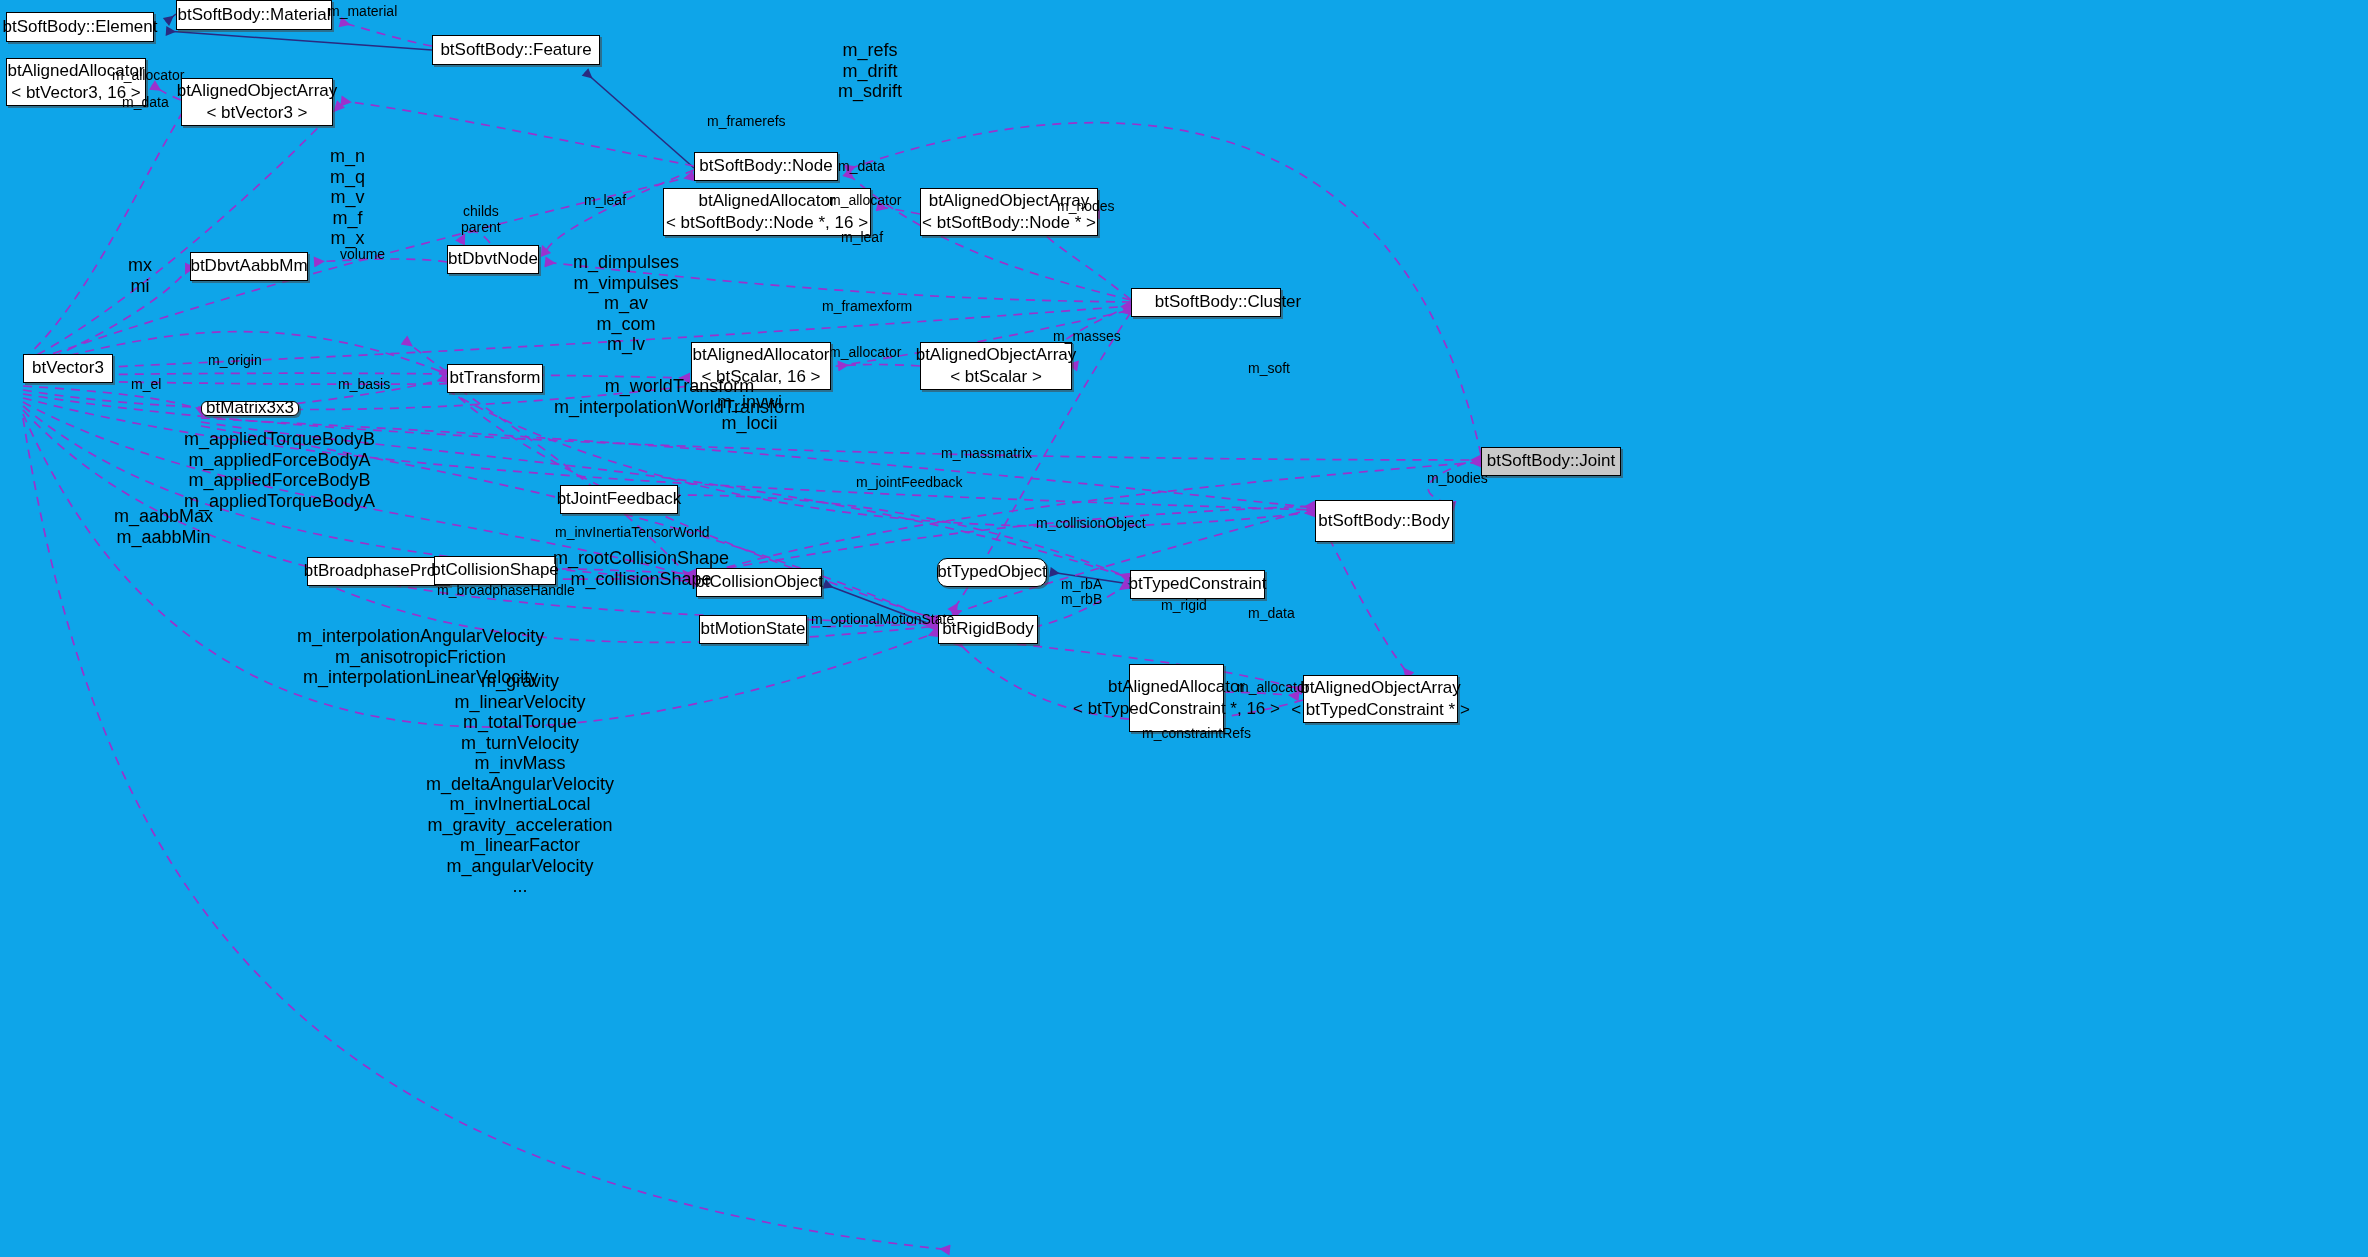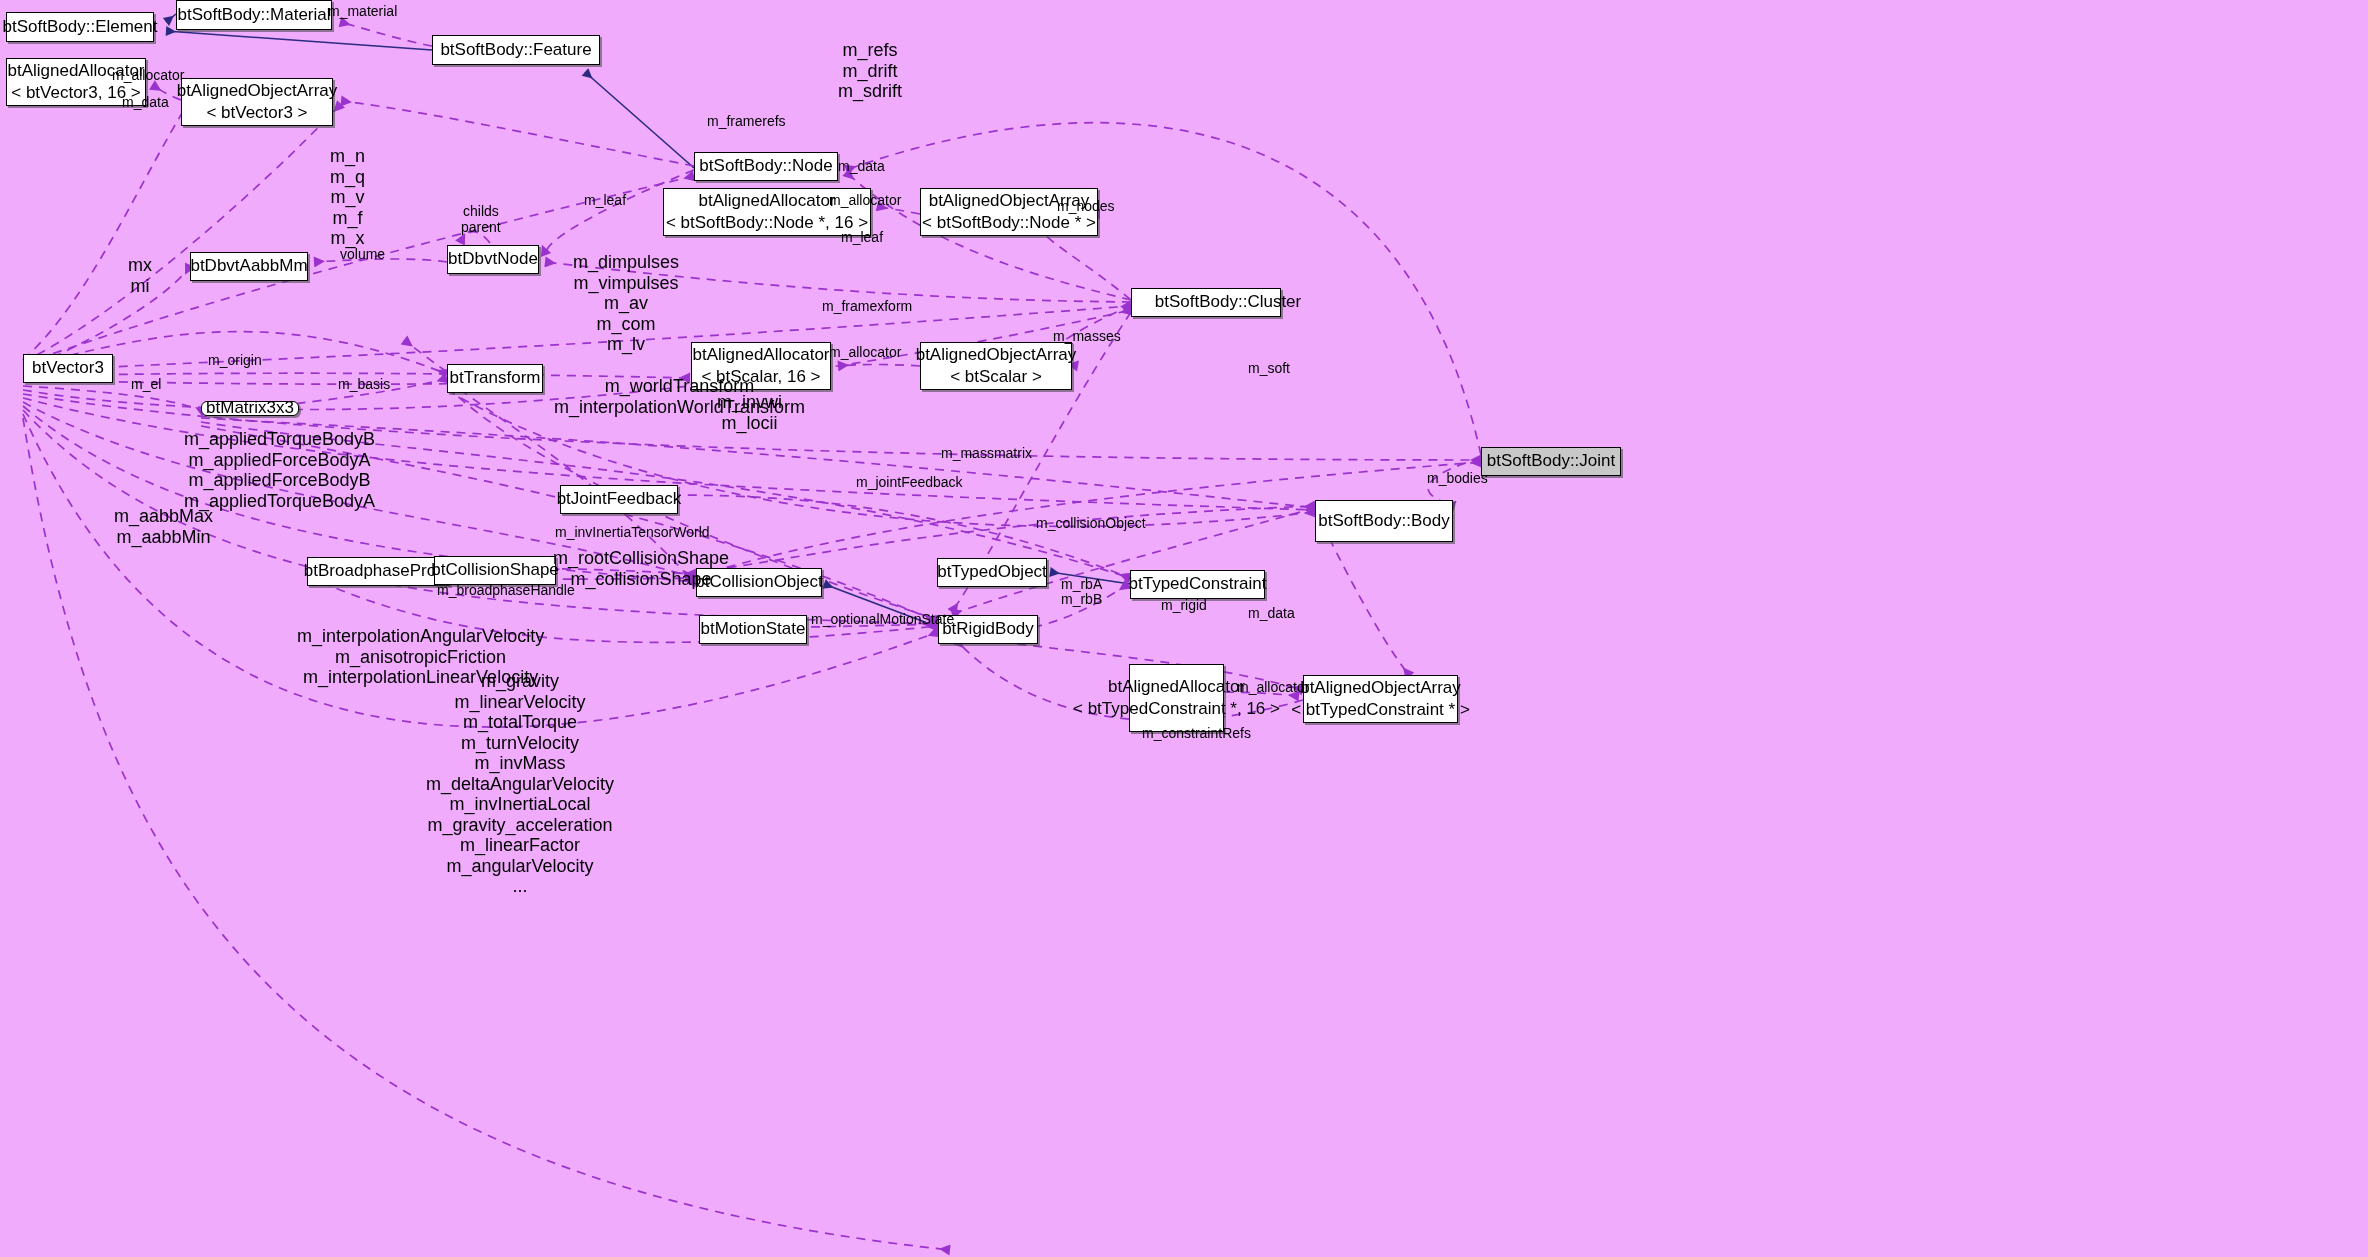--- a/index.html
+++ b/index.html
@@ -5,21 +5,21 @@
 <style>
   html, body {
     margin: 0;
     padding: 0;
     background: #ffffff;
   }
   #diagram {
     position: relative;
     width: 2368px;
     height: 1257px;
-    background: #f0abfc;
+    background: #0ea5e9;
     font-family: "Liberation Sans", sans-serif;
     overflow: hidden;
   }
   #edges {
     position: absolute;
     left: 0;
     top: 0;
     width: 2368px;
     height: 1257px;
     pointer-events: none;
@@ -223,21 +223,21 @@
       </div>
       <div class="node" style="left: 307px; top: 557px; width: 143px; height: 29px;">
         <span>btBroadphaseProxy</span>
       </div>
       <div class="node" style="left: 434px; top: 556px; width: 122px; height: 29px;">
         <span>btCollisionShape</span>
       </div>
       <div class="node" style="left: 696px; top: 568px; width: 126px; height: 29px;">
         <span>btCollisionObject</span>
       </div>
-      <div class="node" style="left: 937px; top: 558px; width: 110px; height: 29px;">
+      <div class="node" style="left: 937px; top: 558px; width: 110px; height: 29px; border-radius: 10px;">
         <span>btTypedObject</span>
       </div>
       <div class="node" style="left: 1130px; top: 570px; width: 135px; height: 29px;">
         <span>btTypedConstraint</span>
       </div>
       <div class="node" style="left: 699px; top: 615px; width: 108px; height: 29px;">
         <span>btMotionState</span>
       </div>
       <div class="node" style="left: 938px; top: 615px; width: 100px; height: 29px;">
         <span>btRigidBody</span>

